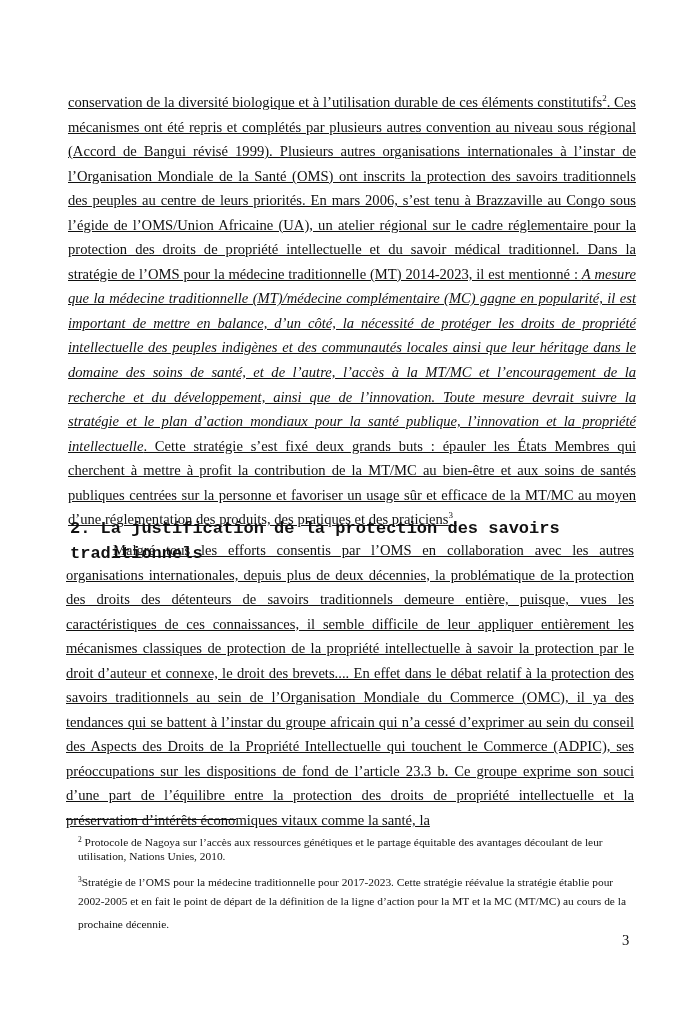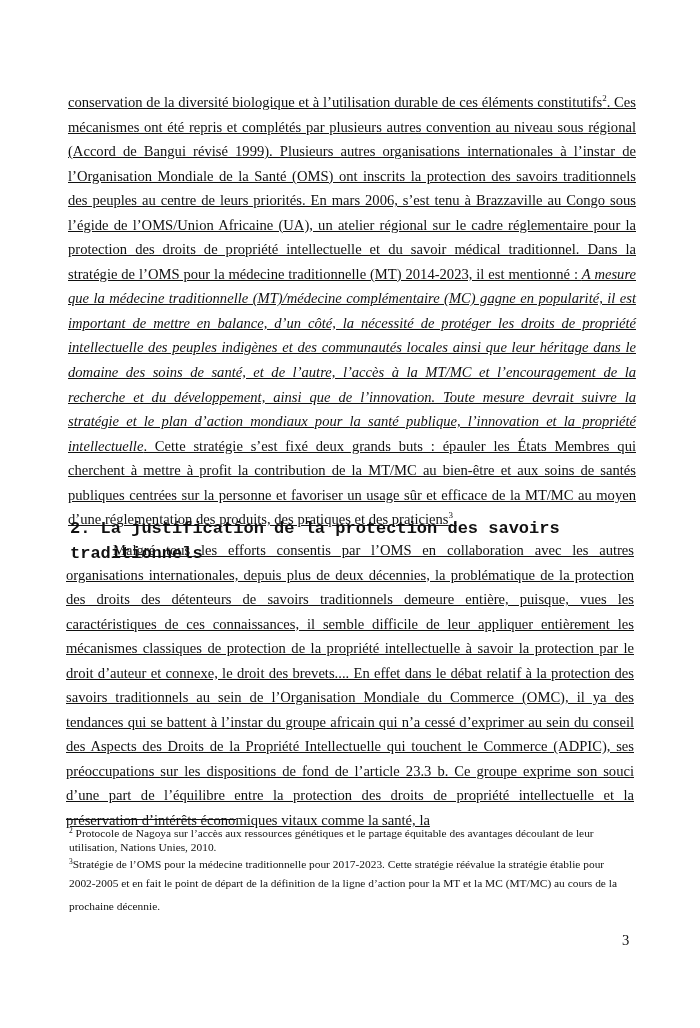--- a/index.html
+++ b/index.html
@@ -60,21 +60,21 @@
     background: #111111;
   }
   .footnotes {
     position: absolute;
     left: 66px;
     top: 823px;
     width: 575px;
     font-size: 11.4px;
   }
   .fn {
-    margin: 3px;
+    margin: 12px;
   }
   .fn1 { line-height: 14px; }
   .fn2-block { line-height: 23px; }
   .fn2-first { line-height: 15px; display:block; }
   .fn sup { font-size: 7.5px; vertical-align: 4px; }
   .page-number {
     position: absolute;
     left: 622px;
     top: 930px;
     font-size: 14.6px;

